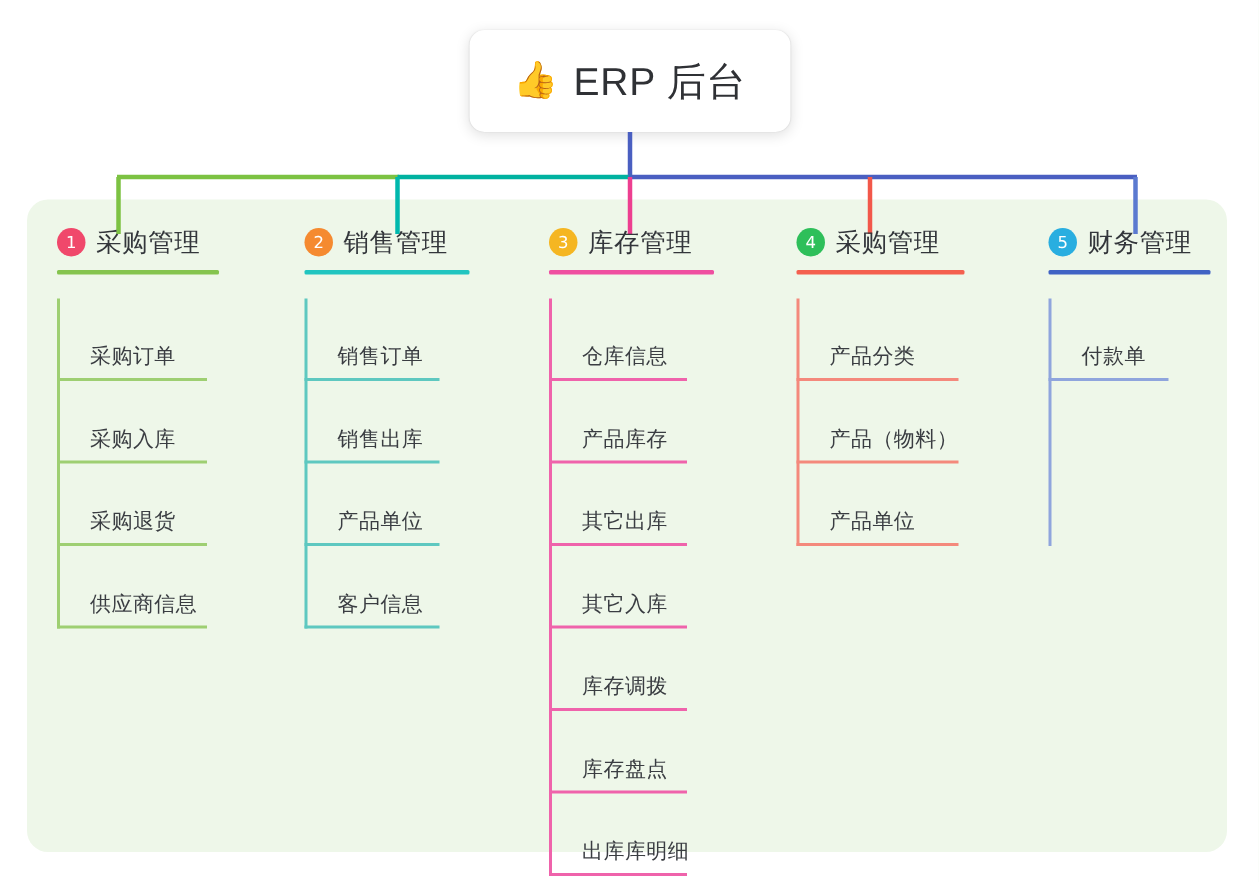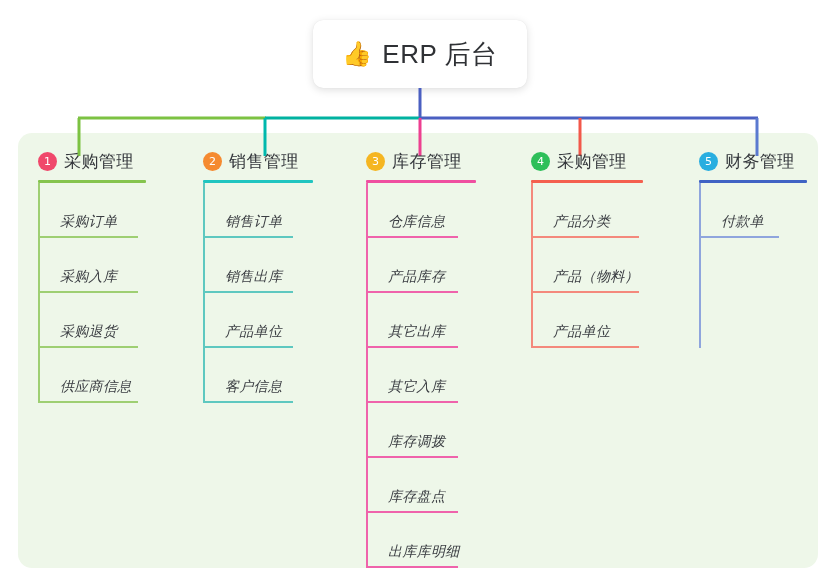--- a/index.html
+++ b/index.html
@@ -96,22 +96,21 @@
     letter-spacing: 0.4px;
   }
   .col-rule {
     height: 3px;
     border-radius: 1px;
     margin-top: 1px;
   }
 
   .leaf-wrap {
     position: relative;
-    margin-top: 0;
-    font-style: italic;
+    margin-top: 16px;
   }
   .spine {
     position: absolute;
     left: 0;
     top: 0;
     width: 2px;
   }
   .leaf {
     position: relative;
     height: 55px;

